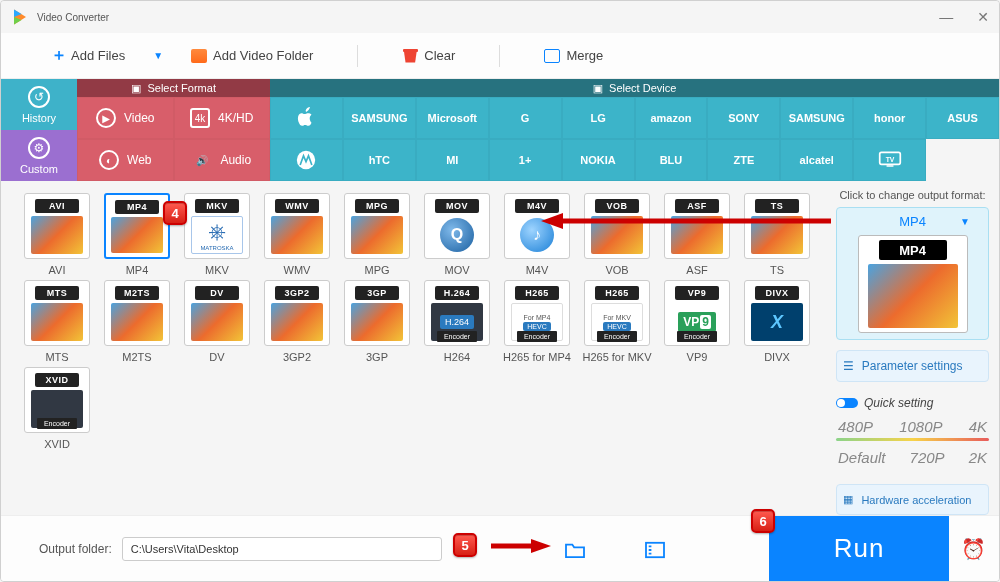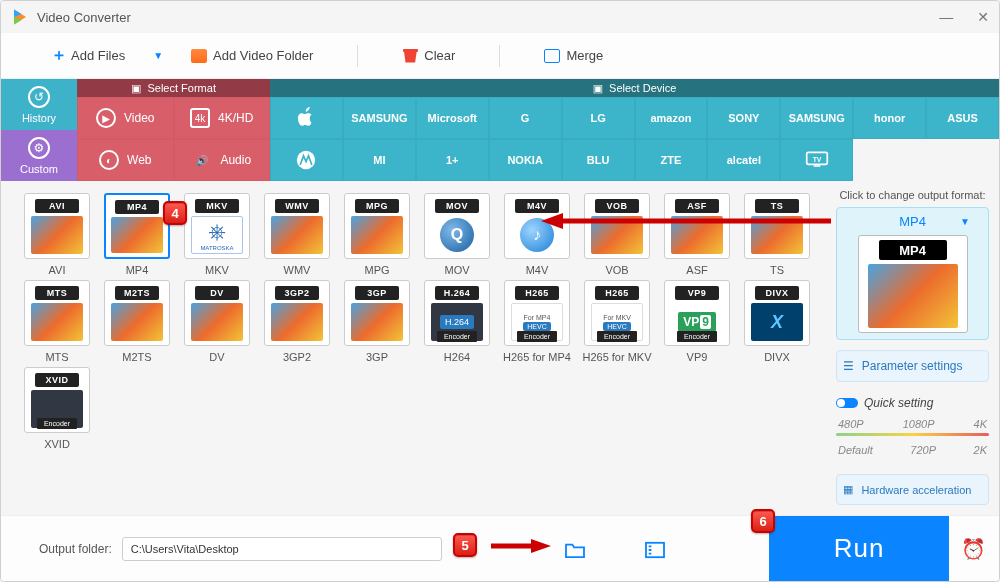--- a/index.html
+++ b/index.html
@@ -2,21 +2,21 @@
 <html><head>
 <meta charset="utf-8">
 <style>
 * { margin: 0; padding: 0; box-sizing: border-box; font-family: "Segoe UI", Arial, sans-serif; }
 body { width: 1000px; height: 582px; background: #f5f5f5; overflow: hidden; border: 1px solid #d0d0d0; border-radius: 4px; position: relative; }
 
 
 .titlebar { height: 32px; display: flex; align-items: center; padding: 0 10px; background: #f5f5f5; }
 .logo { width: 18px; height: 18px; position: relative; margin-right: 8px; }
 .logo svg { width: 100%; height: 100%; }
-.title { color: #555; font-size: 13px; }
+.title { color: #555; font-size: 10px; }
 .winctrl { margin-left: auto; display: flex; gap: 24px; color: #777; font-size: 14px; }
 .winctrl span { cursor: pointer; }
 
 
 .toolbar { height: 46px; display: flex; align-items: center; padding-left: 42px; background: #fdfdfd; border-bottom: 1px solid #eee; gap: 2px; }
 .tb-item { display: flex; align-items: center; color: #444; font-size: 13px; cursor: pointer; padding: 4px 8px; }
 .tb-plus { color: #0a84ff; font-weight: bold; margin-right: 4px; font-size: 16px; }
 .tb-drop { color: #0a84ff; font-size: 10px; margin-left: 18px; margin-right: 18px; }
 .tb-foldericon, .tb-trashicon, .tb-mergeicon { width: 16px; height: 14px; margin-right: 6px; display: inline-block; }
 .tb-foldericon { background: linear-gradient(#ff8a3d,#ff6a1a); border-radius: 2px; }
@@ -74,21 +74,21 @@
 .pv-drop { color:#0a84ff; font-size:10px; position:absolute; right:18px; margin-top:2px; }
 .pv-box { width:110px; height:98px; background:#fff; border:1px solid #bbb; border-radius:3px; padding:4px; display:flex; flex-direction:column; align-items:center; }
 .pv-top { width:68px; height:20px; background:#000; color:#fff; font-weight:bold; font-size:13px; display:flex; align-items:center; justify-content:center; border-radius:2px; }
 .pv-mid { flex:1; width:90px; margin-top:4px; background:linear-gradient(135deg,#4aa3e0 0%, #ec6b2d 50%, #f2c438 100%); border-radius:2px; }
 
 .param-btn { margin-top:10px; width:100%; background:#e9f4fd; border:1px solid #cfe5f6; border-radius:4px; padding:8px 6px; display:flex; align-items:center; gap:8px; cursor:pointer; color:#2a7abf; font-size:12px; }
 .quick { margin-top:14px;font-style:italic; }
 .quick-head { display:flex; align-items:center; gap:6px; font-size:12px; color:#444; }
 .q-toggle { width:22px; height:10px; background:#0a84ff; border-radius:6px; position:relative; }
 .q-toggle::after { content:""; position:absolute; left:1px; top:1px; width:8px; height:8px; background:#fff; border-radius:50%; }
-.slider-row { display:flex; justify-content:space-between; font-size:11px; color:#888; margin-top:8px; padding:0 2px;}
+.slider-row { display:flex; justify-content:space-between; font-size:15px; color:#888; margin-top:8px; padding:0 2px;}
 .slider-track { height:3px; background:linear-gradient(90deg, #8cd38a 0%, #f7d34a 50%, #e85c5c 100%); border-radius:2px; margin-top:3px; }
 .hw-btn { margin-top:18px; width:100%; background:#e9f4fd; border:1px solid #cfe5f6; border-radius:4px; padding:8px 6px; display:flex; align-items:center; gap:8px; cursor:pointer; color:#2a7abf; font-size:11px; }
 .vendors { display:flex; gap:8px; margin-top:10px; }
 .vchip { flex:1; border:1px solid #e0e0e0; background:#fff; border-radius:3px; padding:4px 0; text-align:center; font-size:10px; }
 .vchip.nv { color:#6abf2a; border-color:#cbe9b2; }
 .vchip.it { color:#b5b5b5; }
 
 
 .bottom { position:absolute; bottom:0; left:0; right:0; height:66px; background:#fdfdfd; border-top:1px solid #eee; display:flex; align-items:center; padding:0 0 0 38px; }
 .of-label { font-size:12px; color:#555; margin-right:10px; }
@@ -202,20 +202,21 @@
         <div class="dev-cell">SONY</div>
         <div class="dev-cell">SAMSUNG</div>
         <div class="dev-cell">honor</div>
         <div class="dev-cell">ASUS</div>
         <div class="dev-cell">
           <svg width="20" height="20" viewBox="0 0 24 24">
             <circle cx="12" cy="12" r="11" fill="#fff"></circle>
             <path d="M5 18 L9 7 L12 14 L15 7 L19 18" fill="none" stroke="#3cb4c9" stroke-width="2"></path>
           </svg>
         </div>
+        <div class="dev-cell">hTC</div>
         <div class="dev-cell">MI</div>
         <div class="dev-cell">1+</div>
         <div class="dev-cell">NOKIA</div>
         <div class="dev-cell">BLU</div>
         <div class="dev-cell">ZTE</div>
         <div class="dev-cell">alcatel</div>
         <div class="dev-cell">
           <svg width="24" height="20" viewBox="0 0 28 22">
             <rect x="2" y="2" width="24" height="14" rx="2" fill="none" stroke="#fff" stroke-width="2"></rect>
             <text x="14" y="13" text-anchor="middle" fill="#fff" font-size="8" font-weight="bold">TV</text>

